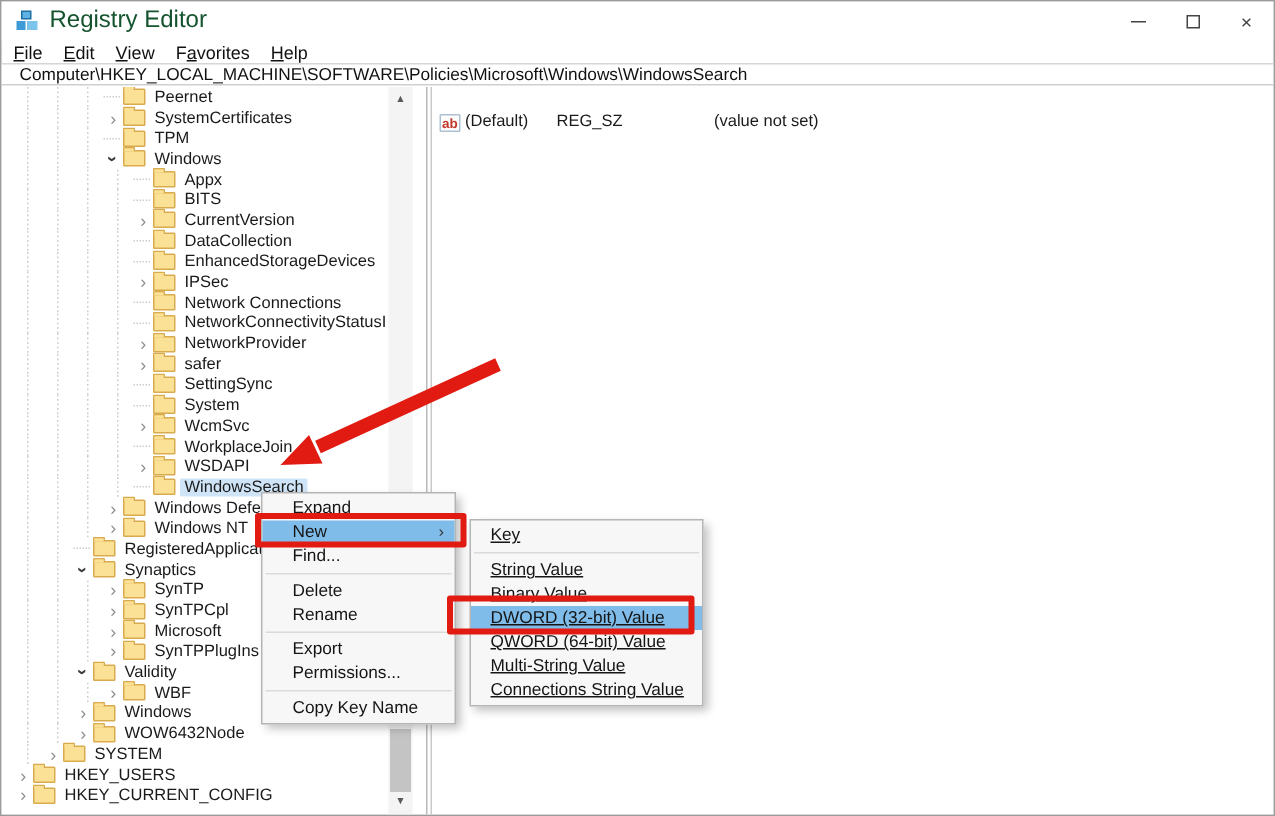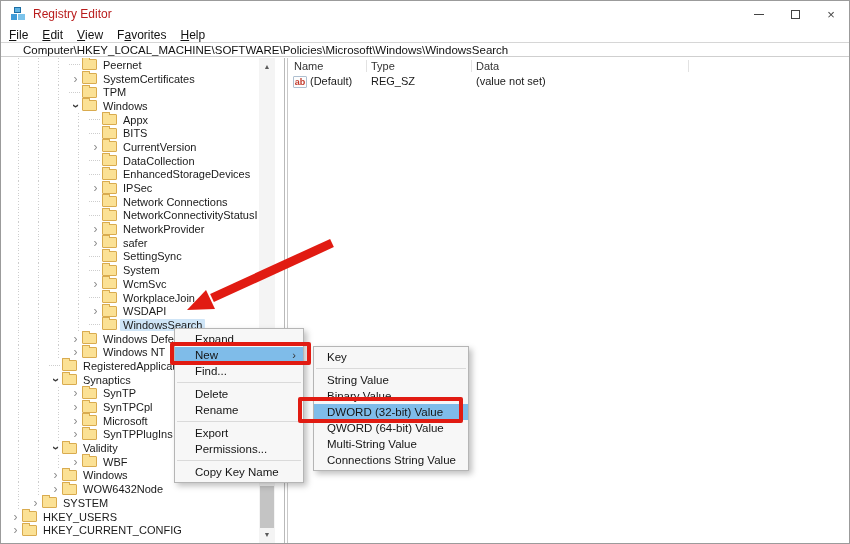--- a/index.html
+++ b/index.html
@@ -2,35 +2,35 @@
 <html style="--selection-blue: #cfe5f7; --menu-highlight-blue: #7fbce9; --annotation-red: #e11b12; --folder-yellow: #fbe195; --folder-border: #d9ab4f;"><head>
 <meta charset="utf-8">
 <style>
   html,body{margin:0;padding:0;background:#777;font-family:"Liberation Sans",sans-serif;}
   *{box-sizing:border-box;}
   .window{position:relative;width:850px;height:544px;background:#fff;border:1px solid #9b9b9b;overflow:hidden;}
 
   
   .titlebar{position:absolute;top:0;left:0;right:0;height:26px;background:#fff;display:flex;align-items:center;}
   .title-icon{width:16px;height:16px;margin:0 7px 0 9px;flex:0 0 16px;}
-  .title-text{font-size:12px;color:#b91c1c;}
+  .title-text{font-size:16px;color:#14532d;}
   .win-controls{position:absolute;right:0;top:0;height:26px;display:flex;}
   .win-btn{width:36px;height:26px;display:flex;align-items:center;justify-content:center;}
   .glyph-min{width:10px;height:1px;background:#444;}
   .glyph-max{width:9px;height:9px;border:1px solid #444;background:#fff;}
   .glyph-close{font-size:13px;color:#444;line-height:1;}
 
   
   .menubar{position:absolute;top:26px;left:0;right:0;height:15px;display:flex;align-items:center;font-size:12px;color:#111;}
   .menu-item{padding:0 7px;height:15px;display:flex;align-items:center;}
   .menu-item:first-child{margin-left:1px;}
   .menu-item u{text-decoration:underline;}
 
   
-  .addressbar{position:absolute;top:41px;left:0;right:0;height:15px;border-top:1px solid #d6d6d6;border-bottom:1px solid #cfcfcf;display:flex;align-items:center;padding-left:22px;font-size:11.5px;color:#111;background:#fff;white-space:nowrap;}
+  .addressbar{position:absolute;top:41px;left:0;right:0;height:15px;border-top:1px solid #d6d6d6;border-bottom:1px solid #cfcfcf;display:flex;align-items:center;padding-left:12px;font-size:11.5px;color:#111;background:#fff;white-space:nowrap;}
 
   
   .main{position:absolute;top:57px;left:0;right:0;bottom:0;background:#fff;}
   .pane-divider-a{position:absolute;top:0;bottom:0;left:283px;width:1px;background:#b9b9b9;}
   .pane-divider-b{position:absolute;top:0;bottom:0;left:286px;width:1px;background:#c9c9c9;}
 
   
   .treepane{position:absolute;left:0;top:0;width:257px;bottom:0;overflow:hidden;font-size:11px;color:#1a1a1a;}
   .tree-row{height:13.7px;display:flex;align-items:center;padding-left:8px;white-space:nowrap;}
   .guide{width:20px;flex:0 0 20px;align-self:stretch;background-image:linear-gradient(to bottom,#cdcdcd 50%,transparent 50%);background-size:1px 3px;background-repeat:repeat-y;background-position:9px 0;}
@@ -61,21 +61,21 @@
   .list-row{position:absolute;top:17px;left:0;right:0;height:14px;}
   .ab-icon{position:absolute;left:5px;top:1px;width:14px;height:12px;border:1px solid #aebfd0;background:#fdfdfd;color:#c2392b;font-size:9px;font-weight:bold;line-height:10px;text-align:center;border-radius:1px;}
   .cell{position:absolute;top:0;}
   .c-name{left:22px;} .c-type{left:83px;} .c-data{left:188px;}
 
   
   .menu-pop{position:absolute;background:#f7f7f7;border:1px solid #b5b5b5;box-shadow:3px 3px 6px rgba(0,0,0,.25);padding:2px 0;font-size:11.5px;color:#151515;z-index:5;}
   .ctxmenu{left:173px;top:327px;width:130px;}
   .submenu{left:312px;top:345px;width:156px;}
   .mi{height:16px;display:flex;align-items:center;padding-left:20px;position:relative;}
-  .submenu .mi{padding-left:13px;}
+  .submenu .mi{padding-left:13px;text-decoration:underline;}
   .mi.hl{background:var(--menu-highlight-blue,#7fbce9);}
   .sub-arrow{position:absolute;right:7px;font-size:11px;color:#333;}
   .msep{height:7px;position:relative;}
   .msep::after{content:"";position:absolute;left:2px;right:2px;top:3px;border-top:1px solid #dadada;}
 
   
   .annotation-svg{position:absolute;left:0;top:0;z-index:8;pointer-events:none;}
   .redbox{position:absolute;border:4px solid var(--annotation-red,#e11b12);border-radius:2px;z-index:9;pointer-events:none;}
   .redbox-new{left:169px;top:341px;width:141px;height:23px;}
   .redbox-dword{left:297px;top:396px;width:165px;height:26px;}
@@ -406,28 +406,20 @@
     <div class="vscroll">
       <div class="sb-arrow sb-up">▲</div>
       <div class="sb-thumb"></div>
       <div class="sb-arrow sb-down">▼</div>
     </div>
 
     <div class="pane-divider-a"></div>
     <div class="pane-divider-b"></div>
 
     <div class="rightpane">
-      <div class="list-header">
-        <span class="col-head h-name">Name</span>
-        <span class="col-head h-type">Type</span>
-        <span class="col-head h-data">Data</span>
-        <span class="col-sep sep1"></span>
-        <span class="col-sep sep2"></span>
-        <span class="col-sep sep3"></span>
-      </div>
       <div class="list-row">
         <span class="ab-icon">ab</span>
         <span class="cell c-name">(Default)</span>
         <span class="cell c-type">REG_SZ</span>
         <span class="cell c-data">(value not set)</span>
       </div>
     </div>
   </div>
 
   <div class="menu-pop ctxmenu">

